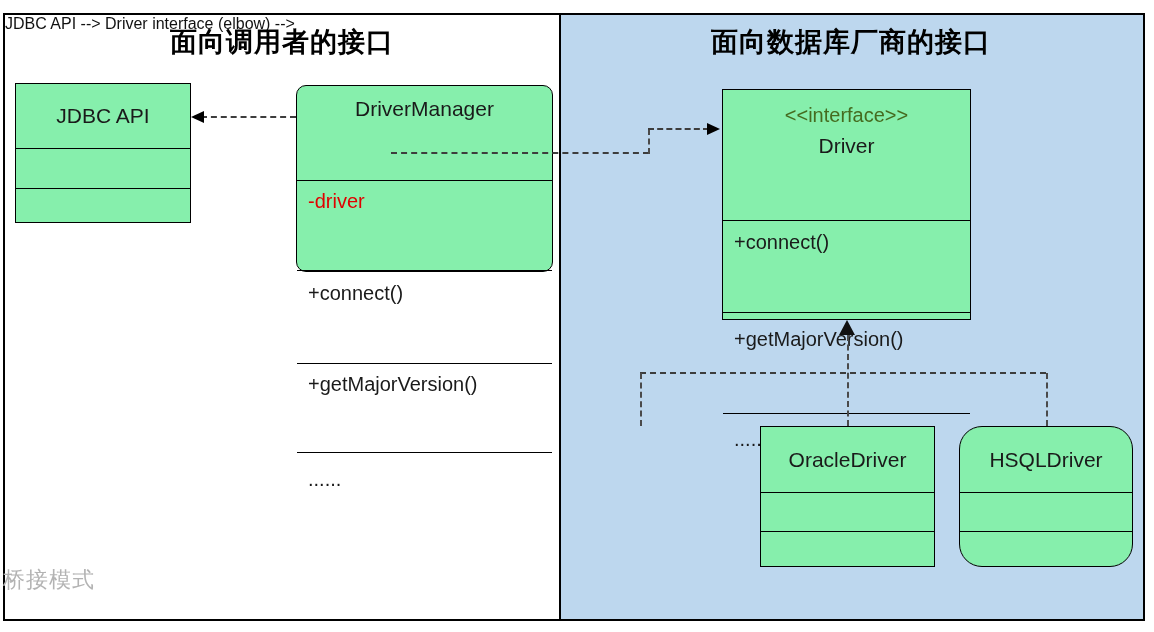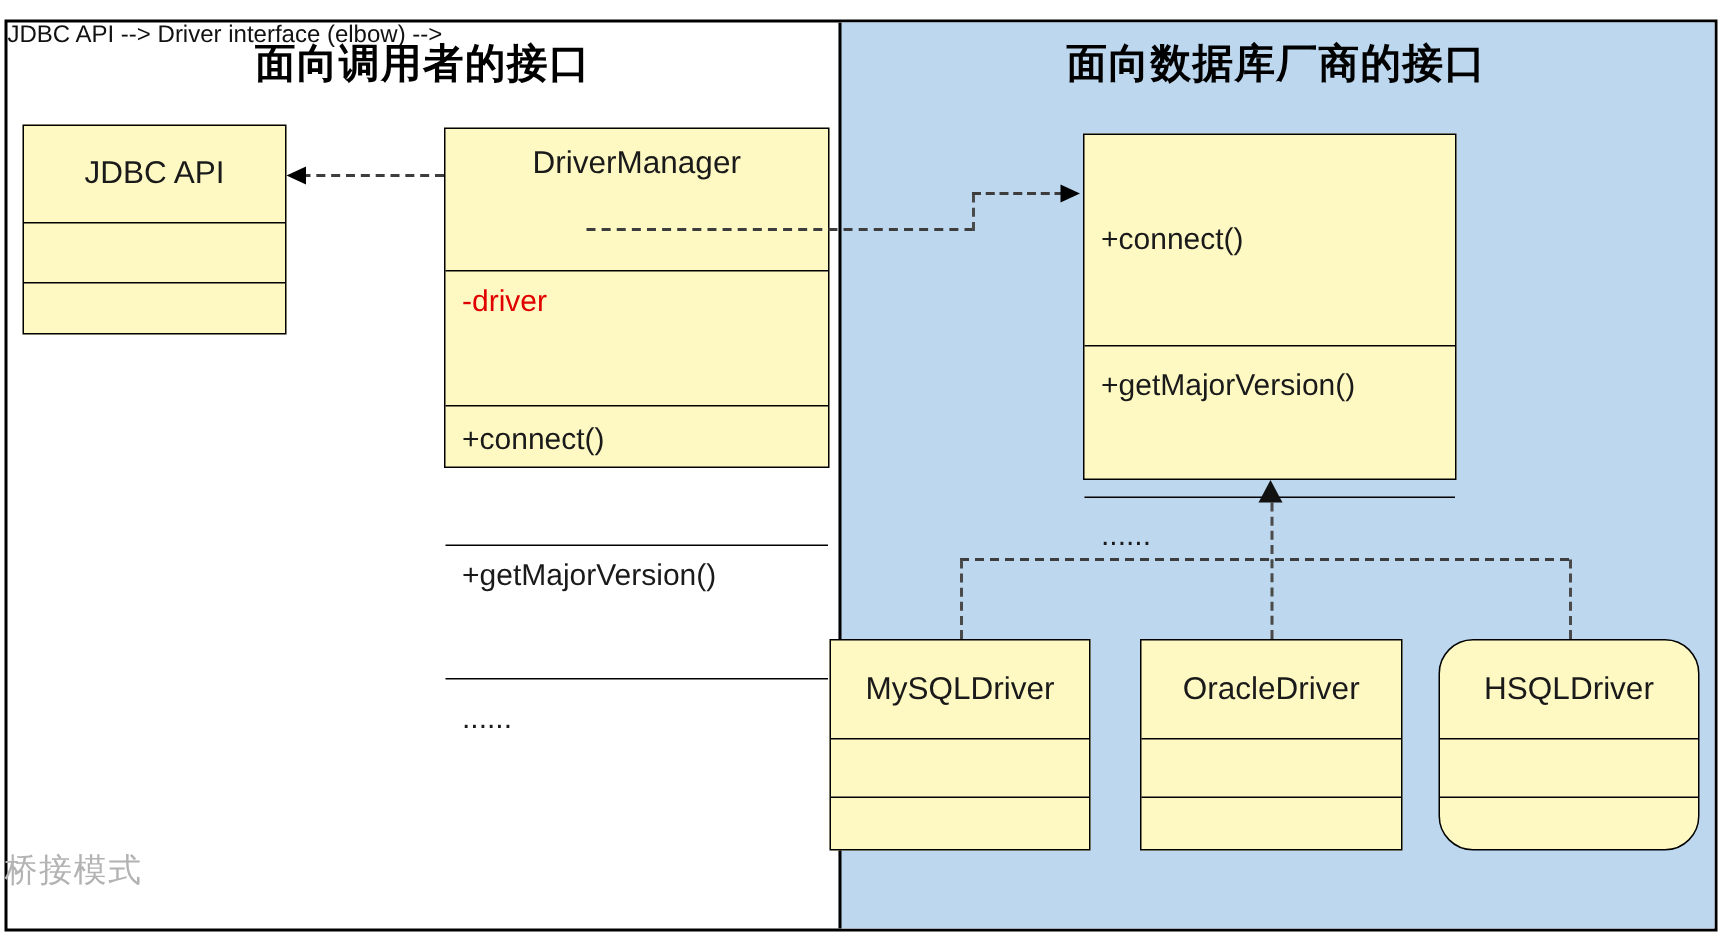--- a/index.html
+++ b/index.html
@@ -17,21 +17,21 @@
     background:#bdd7ee;border-left:2px solid #000;box-sizing:border-box;
   }
   .panel-title{
     position:absolute;top:7px;height:40px;line-height:40px;
     font-size:27px;font-weight:bold;text-align:center;color:#000;
     letter-spacing:1px;white-space:nowrap;
   }
   .panel-title.left{left:0;width:554px;}
   .panel-title.right{left:554px;width:584px;}
   .uml-class{
-    position:absolute;background:#fef9c3;border:1.5px solid #000;
+    position:absolute;background:#86efac;border:1.5px solid #000;
     box-sizing:border-box;
   }
   .uml-row{
     box-sizing:border-box;display:flex;align-items:center;
     font-size:20px;color:#1a1a1a;overflow:hidden;white-space:nowrap;
   }
   .uml-row + .uml-row{border-top:1.5px solid #000;}
   .uml-row.center{justify-content:center;}
   .uml-row.member{padding-left:11px;justify-content:flex-start;margin-top:48px;}
   .uml-row.name{font-size:21px;}
@@ -61,41 +61,42 @@
     <div class="panel-title left">面向调用者的接口</div>
 
     
     <div class="uml-class" style="left:10px;top:68px;width:176px;height:140px;">
       <div class="uml-row name center" style="height:64px;">JDBC API</div>
       <div class="uml-row" style="height:40px;"></div>
       <div class="uml-row" style="height:36px;"></div>
     </div>
 
     
-    <div class="uml-class" style="left:291px;top:70px;width:257px;height:227px;">
+    <div class="uml-class" style="left:291px;top:70px;width:257px;height:187px;border-radius:10px;">
       <div class="uml-row name center" style="height:46px;">DriverManager</div>
       <div class="uml-row member red" style="height:42px;">-driver</div>
       <div class="uml-row member" style="height:45px;">+connect()</div>
       <div class="uml-row member" style="height:41px;">+getMajorVersion()</div>
       <div class="uml-row member" style="height:53px;">......</div>
     </div>
 
     
     <div class="uml-class" style="left:717px;top:74px;width:249px;height:231px;">
+      <div class="uml-row center" style="height:82px;">
+        <div class="stack">
+          <span class="stereotype">&lt;&lt;interface&gt;&gt;</span>
+          <span class="uml-name" style="font-size:21px;">Driver</span>
+        </div>
+      </div>
       <div class="uml-row member" style="height:44px;">+connect()</div>
       <div class="uml-row member" style="height:53px;">+getMajorVersion()</div>
       <div class="uml-row member" style="height:52px;">......</div>
     </div>
 
     
-    <div class="uml-class" style="left:548px;top:411px;width:174px;height:141px;">
-      <div class="uml-row name center" style="height:65px;">MySQLDriver</div>
-      <div class="uml-row" style="height:39px;"></div>
-      <div class="uml-row" style="height:37px;"></div>
-    </div>
 
     
     <div class="uml-class" style="left:755px;top:411px;width:175px;height:141px;">
       <div class="uml-row name center" style="height:65px;">OracleDriver</div>
       <div class="uml-row" style="height:39px;"></div>
       <div class="uml-row" style="height:37px;"></div>
     </div>
 
     
     <div class="uml-class" style="left:954px;top:411px;width:174px;height:141px;border-radius:23px;">

